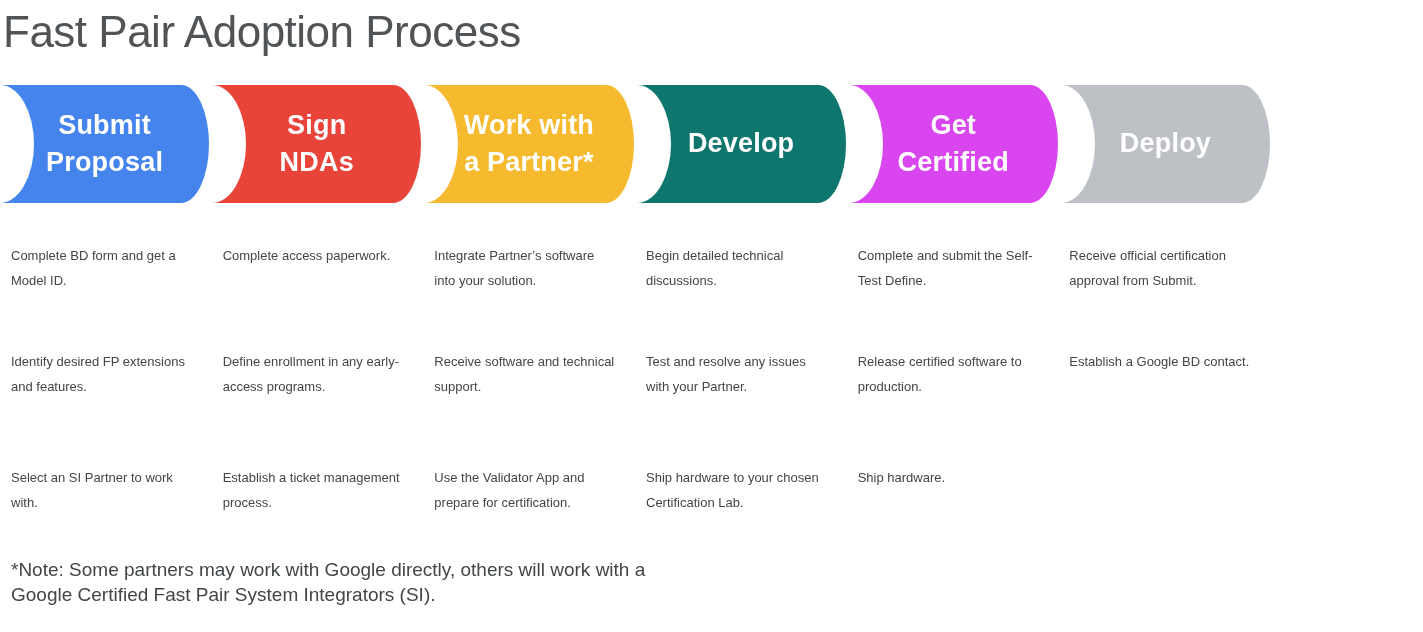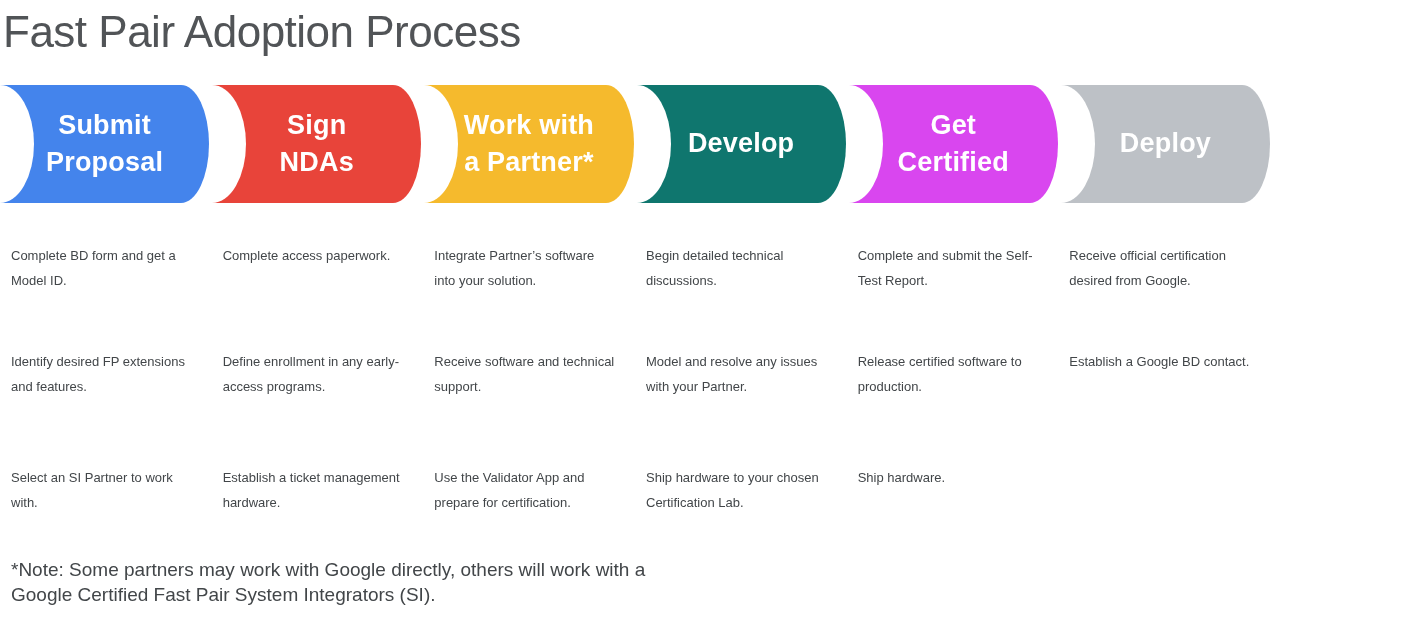--- a/index.html
+++ b/index.html
@@ -107,32 +107,32 @@
       <span class="pill-label">Deploy</span>
     </div>
   </div>
 
   <div class="tasks">
 
     <p class="task">Complete BD form and get a Model ID.</p>
     <p class="task">Complete access paperwork.</p>
     <p class="task">Integrate Partner’s software into your solution.</p>
     <p class="task">Begin detailed technical discussions.</p>
-    <p class="task">Complete and submit the Self-Test Report.</p>
-    <p class="task">Receive official certification desired from Google.</p>
+    <p class="task">Complete and submit the Self-Test Define.</p>
+    <p class="task">Receive official certification approval from Submit.</p>
 
     <p class="task">Identify desired FP extensions and features.</p>
     <p class="task">Define enrollment in any early-access programs.</p>
     <p class="task">Receive software and technical support.</p>
-    <p class="task">Model and resolve any issues with your Partner.</p>
+    <p class="task">Test and resolve any issues with your Partner.</p>
     <p class="task">Release certified software to production.</p>
 
     <p class="task">Establish a Google BD contact.</p>
     <p class="task">Select an SI Partner to work with.</p>
-    <p class="task">Establish a ticket management hardware.</p>
+    <p class="task">Establish a ticket management process.</p>
     <p class="task">Use the Validator App and prepare for certification.</p>
     <p class="task">Ship hardware to your chosen Certification Lab.</p>
     <p class="task">Ship hardware.</p>
   </div>
 
   <p class="note">*Note: Some partners may work with Google directly, others will work with a Google Certified Fast Pair System Integrators (SI).</p>
 
 </div>
 
 </body></html>

